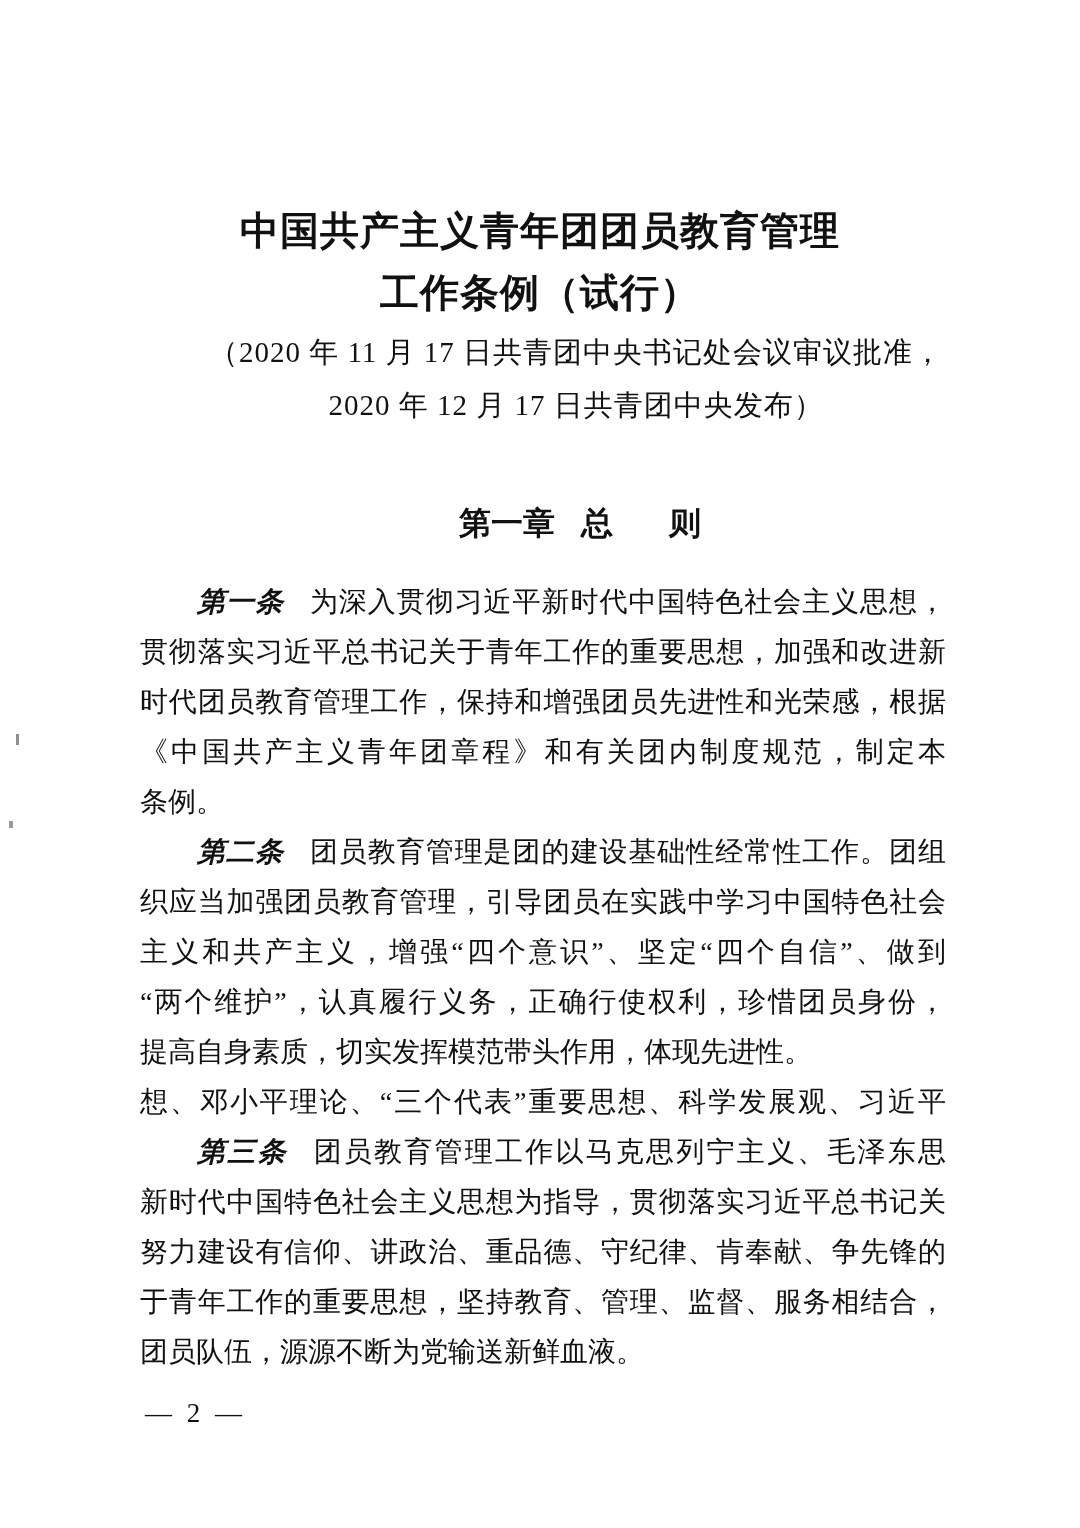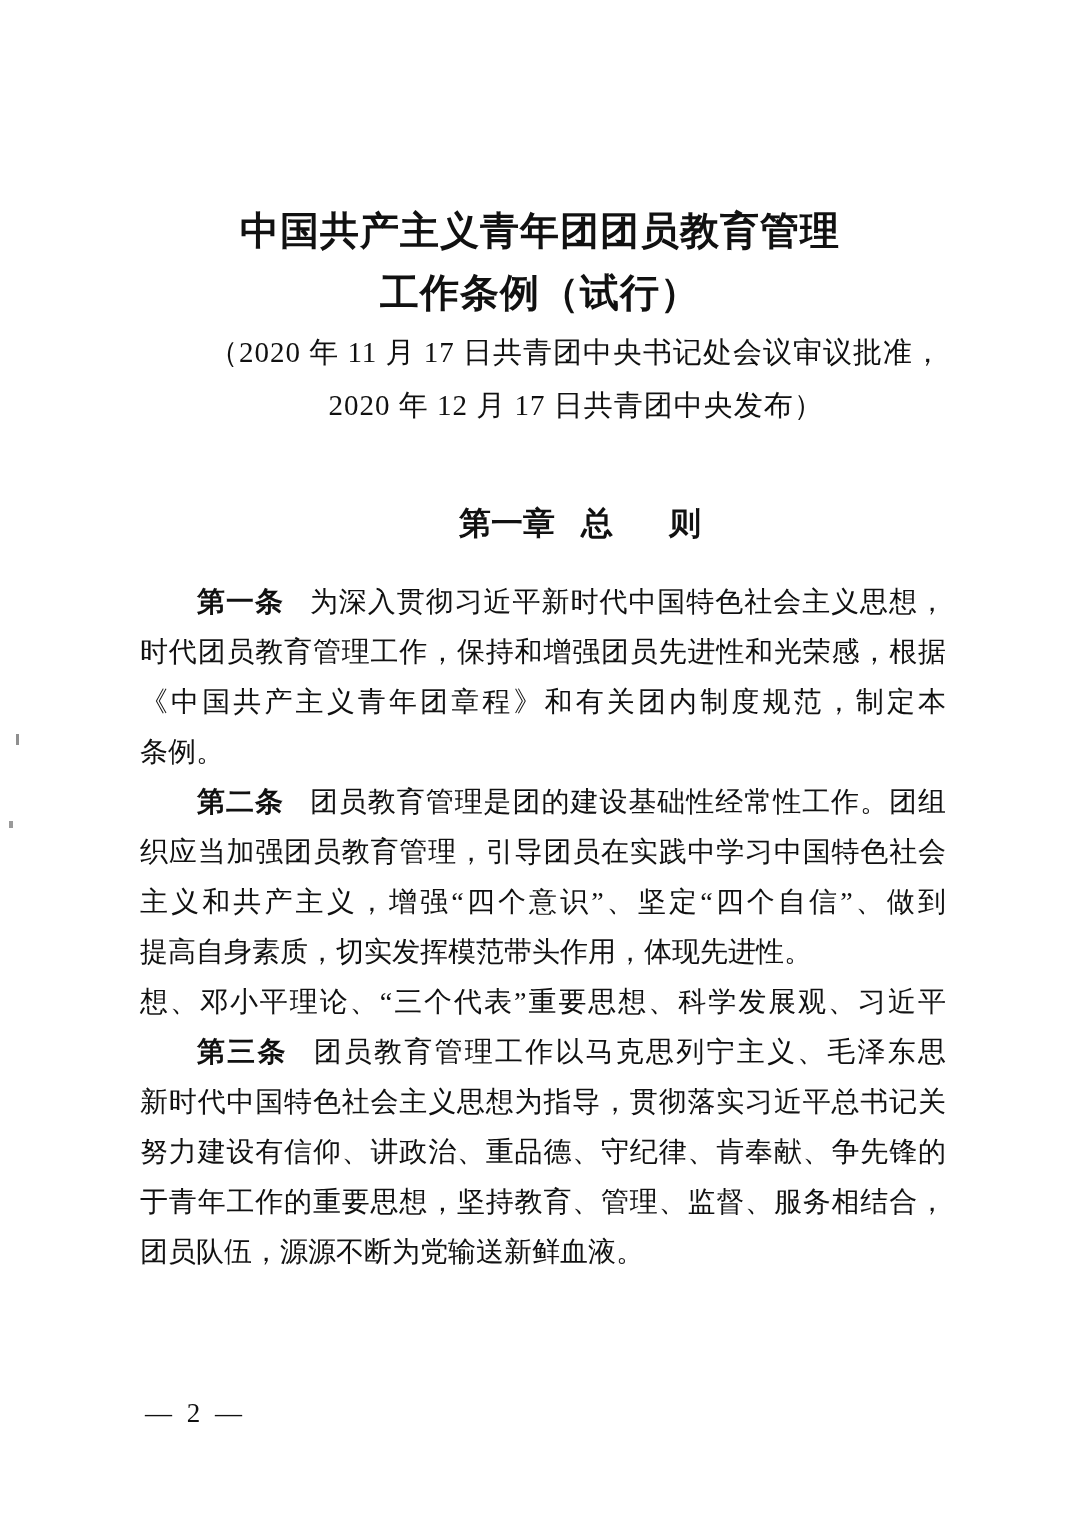--- a/index.html
+++ b/index.html
@@ -65,20 +65,21 @@
     text-align-last: justify;
     text-justify: inter-character;
     white-space: normal;
   }
   .line.pend { text-align-last: left; }
   .line.first { text-indent: 57px; }
   .alabel {
     font-family: "Liberation Sans", sans-serif;
     font-weight: bold;
     margin-right: 26px;
+    font-style: italic;
   }
   .pagenum {
     position: absolute;
     top: 1398px;
     left: 145px;
     font-size: 27px;
     line-height: 30px;
     letter-spacing: 4px;
     font-family: "Liberation Serif", serif;
   }
@@ -100,27 +101,29 @@
     <div>（2020 年 11 月 17 日共青团中央书记处会议审议批准，</div>
     <div>2020 年 12 月 17 日共青团中央发布）</div>
   </div>
 
   <div class="chapter">
     <span>第一章</span><span class="cw1">总</span><span class="cw2">则</span>
   </div>
 
   <div class="body-block">
     <div class="line first"><span class="alabel">第一条</span><span>为深入贯彻习近平新时代中国特色社会主义思想，</span></div>
+    <div class="line"><span>贯彻落实习近平总书记关于青年工作的重要思想，加强和改进新</span></div>
     <div class="line"><span>时代团员教育管理工作，保持和增强团员先进性和光荣感，根据</span></div>
     <div class="line"><span>《中国共产主义青年团章程》和有关团内制度规范，制定本</span></div>
     <div class="line pend"><span>条例。</span></div>
 
     <div class="line first"><span class="alabel">第二条</span><span>团员教育管理是团的建设基础性经常性工作。团组</span></div>
     <div class="line"><span>织应当加强团员教育管理，引导团员在实践中学习中国特色社会</span></div>
     <div class="line"><span>主义和共产主义，增强“四个意识”、坚定“四个自信”、做到</span></div>
+    <div class="line"><span>“两个维护”，认真履行义务，正确行使权利，珍惜团员身份，</span></div>
     <div class="line pend"><span>提高自身素质，切实发挥模范带头作用，体现先进性。</span></div>
 
     <div class="line"><span>想、邓小平理论、“三个代表”重要思想、科学发展观、习近平</span></div>
     <div class="line first"><span class="alabel">第三条</span><span>团员教育管理工作以马克思列宁主义、毛泽东思</span></div>
     <div class="line"><span>新时代中国特色社会主义思想为指导，贯彻落实习近平总书记关</span></div>
     <div class="line"><span>努力建设有信仰、讲政治、重品德、守纪律、肯奉献、争先锋的</span></div>
     <div class="line"><span>于青年工作的重要思想，坚持教育、管理、监督、服务相结合，</span></div>
     <div class="line pend"><span>团员队伍，源源不断为党输送新鲜血液。</span></div>
   </div>
 

